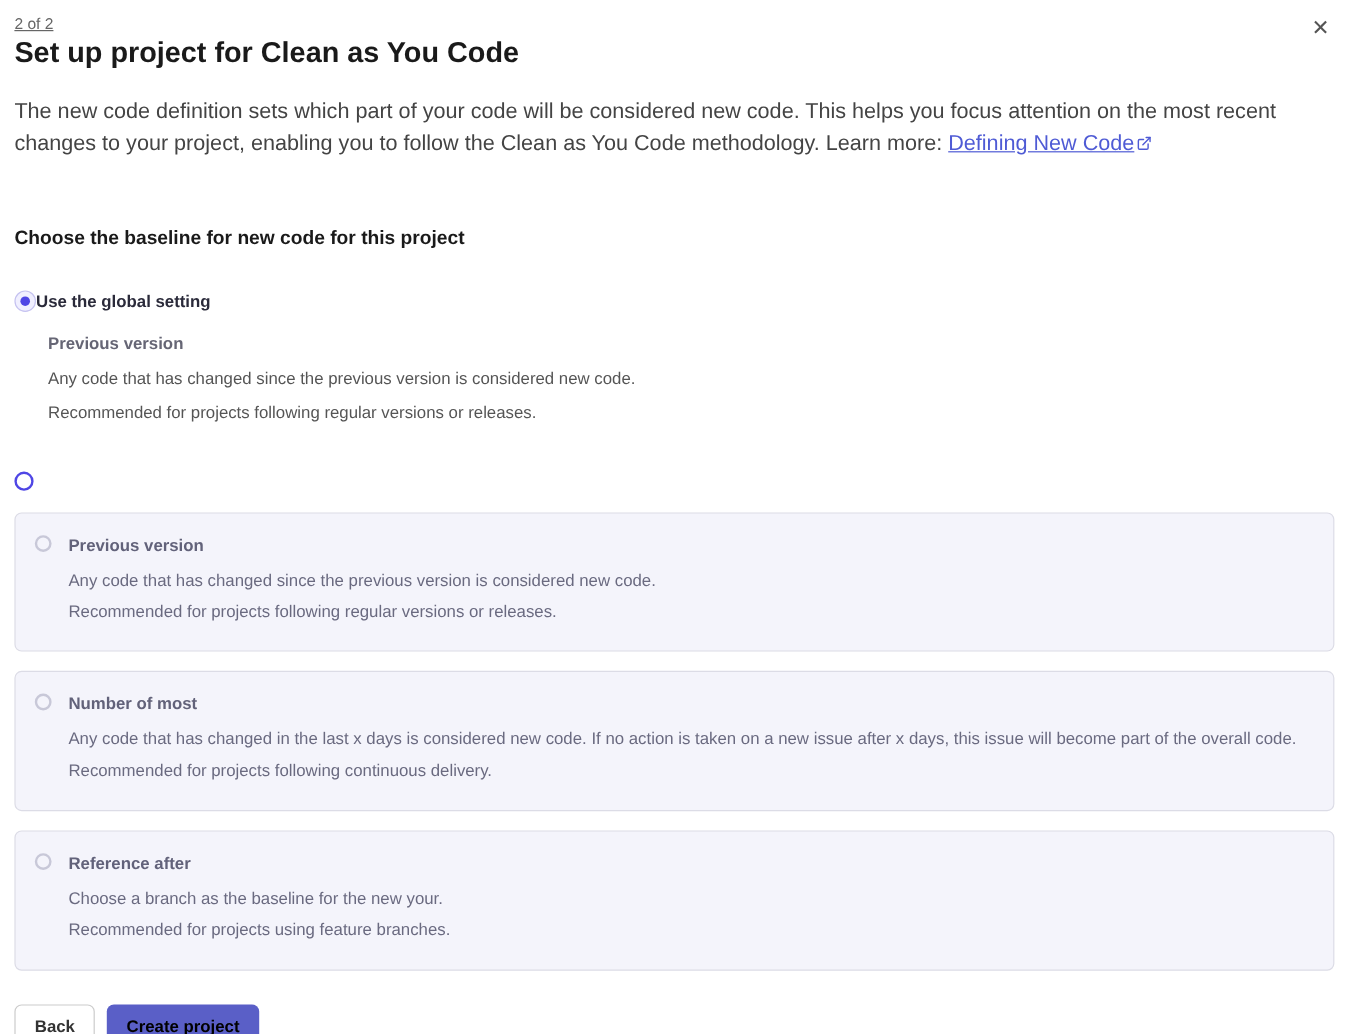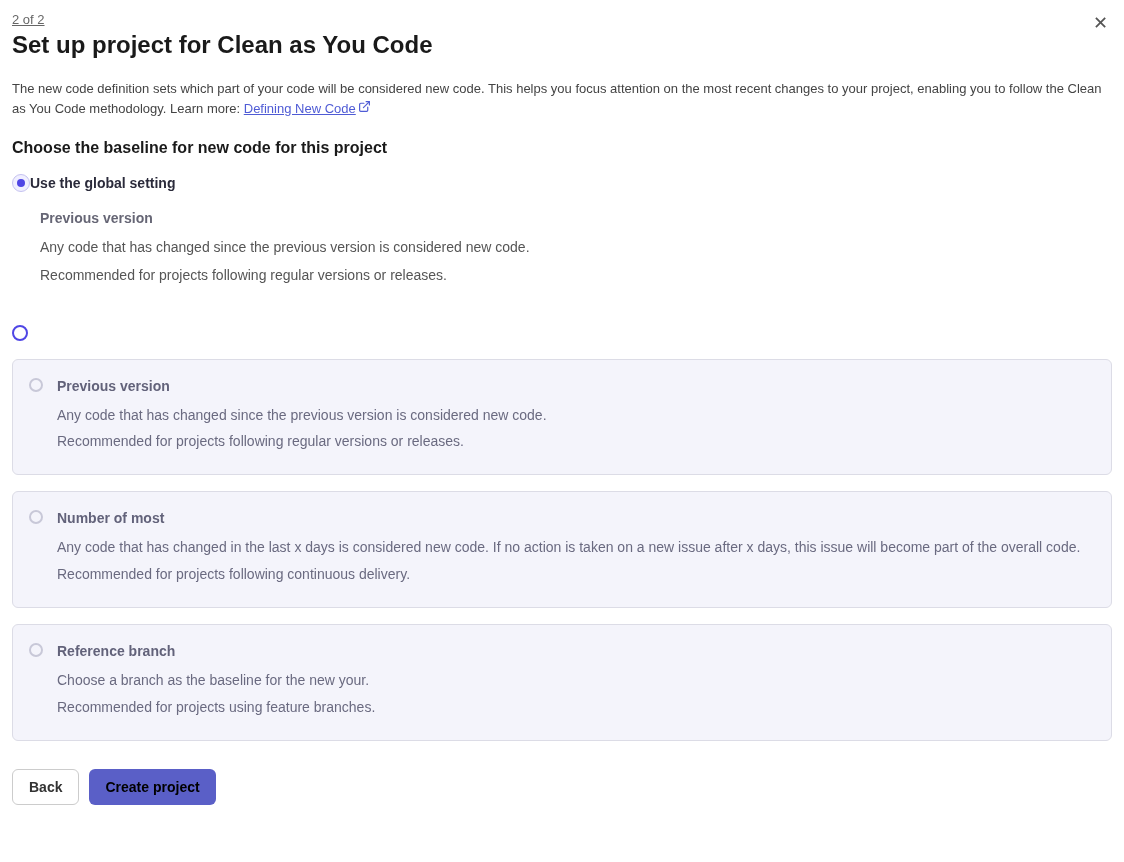--- a/index.html
+++ b/index.html
@@ -33,38 +33,38 @@
     }
     .close-icon {
       font-size: 18px;
       color: #555;
       cursor: pointer;
       padding: 2px 4px;
       line-height: 1;
     }
     .intro-text {
       color: #444;
-      font-size: 13px;
+      font-size: 18px;
       line-height: 1.5;
-      margin-bottom: 20px;
+      margin-bottom: 56px;
     }
     .intro-text a {
       color: #4f5bd5;
       text-decoration: underline;
     }
     .ext-icon {
       display: inline-block;
       vertical-align: middle;
       margin-left: 2px;
     }
     .section-title {
       font-size: 16px;
       font-weight: 700;
       color: #1a1a1a;
-      margin-bottom: 17px;
+      margin-bottom: 34px;
     }
     .option-row {
       display: flex;
       align-items: center;
       margin-bottom: 18px;
     }
     .radio {
       width: 18px;
       height: 18px;
       border-radius: 50%;
@@ -219,21 +219,21 @@
     <div class="card-body">
       <div class="card-title">Number of most</div>
       <div class="card-desc">Any code that has changed in the last x days is considered new code. If no action is taken on a new issue after x days, this issue will become part of the overall code.</div>
       <div class="card-desc">Recommended for projects following continuous delivery.</div>
     </div>
   </div>
 
   <div class="card">
     <span class="radio disabled"></span>
     <div class="card-body">
-      <div class="card-title">Reference branch</div>
+      <div class="card-title">Reference after</div>
       <div class="card-desc">Choose a branch as the baseline for the new your.</div>
       <div class="card-desc">Recommended for projects using feature branches.</div>
     </div>
   </div>
 </div>
 
 <div class="footer">
   <button class="btn btn-secondary">Back</button>
   <button class="btn btn-primary">Create project</button>
 </div>

